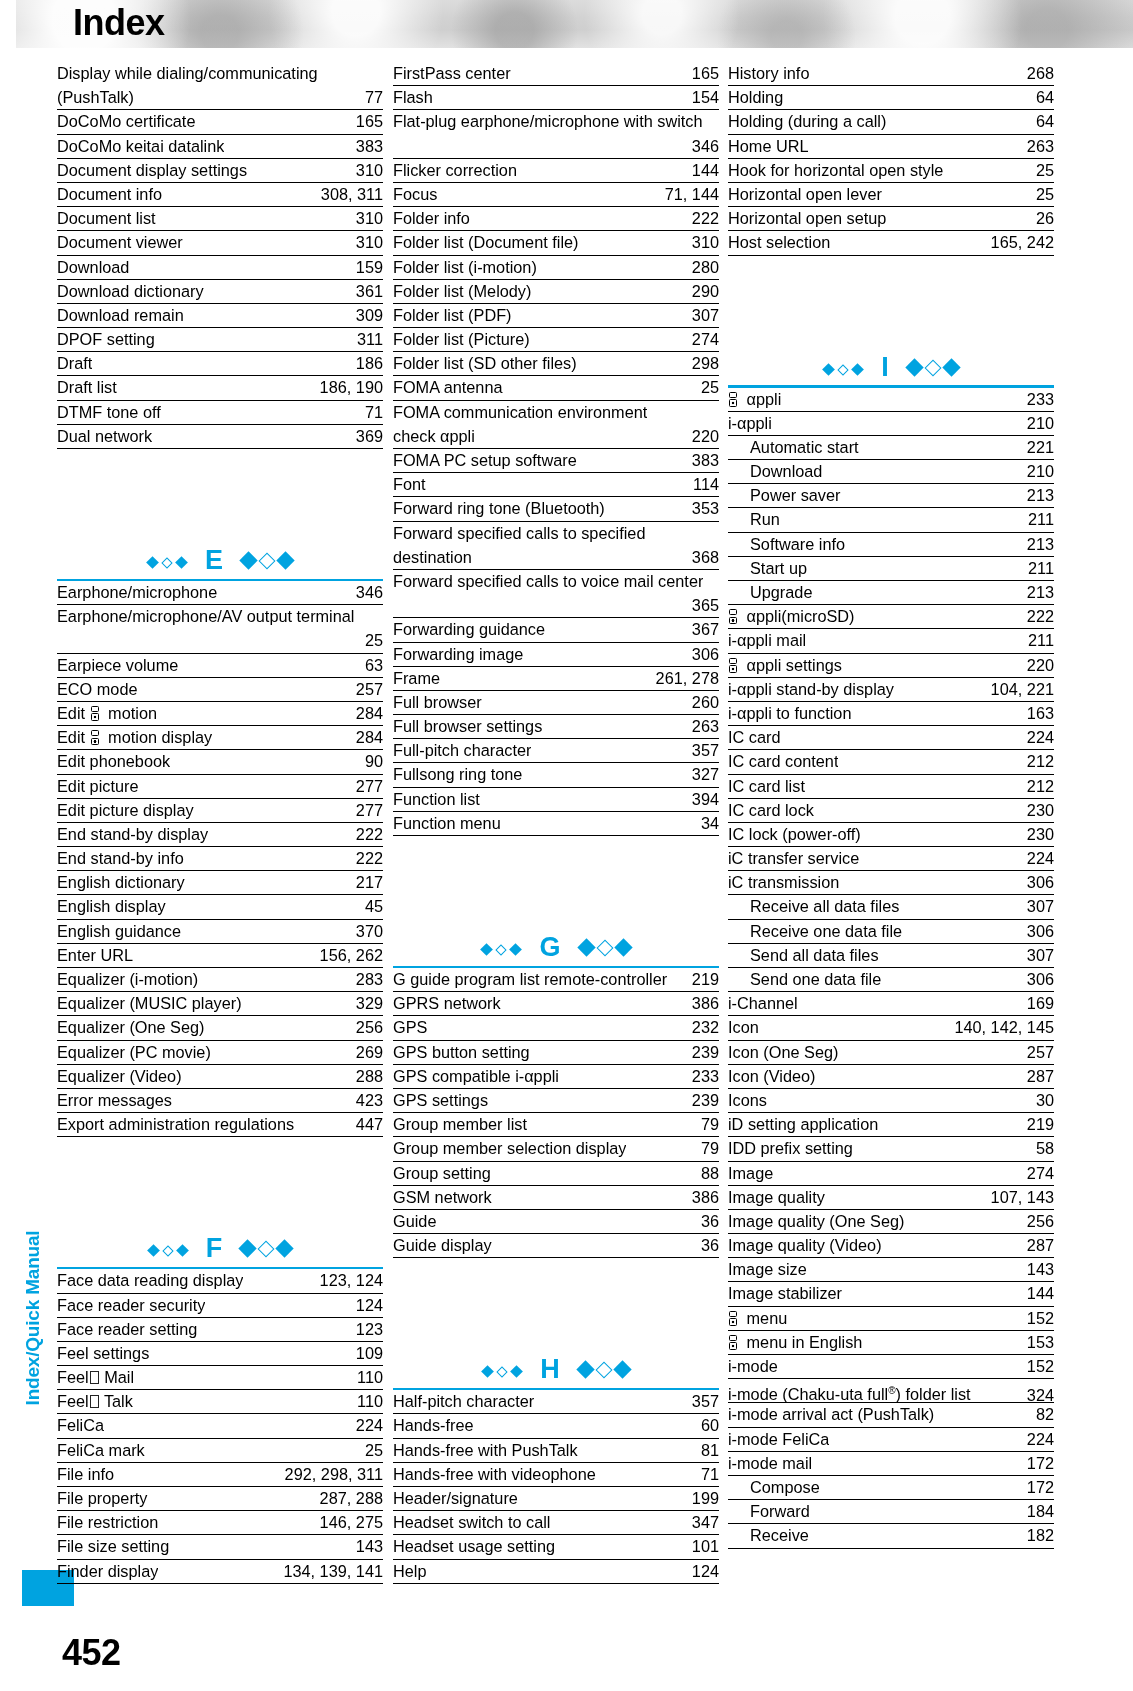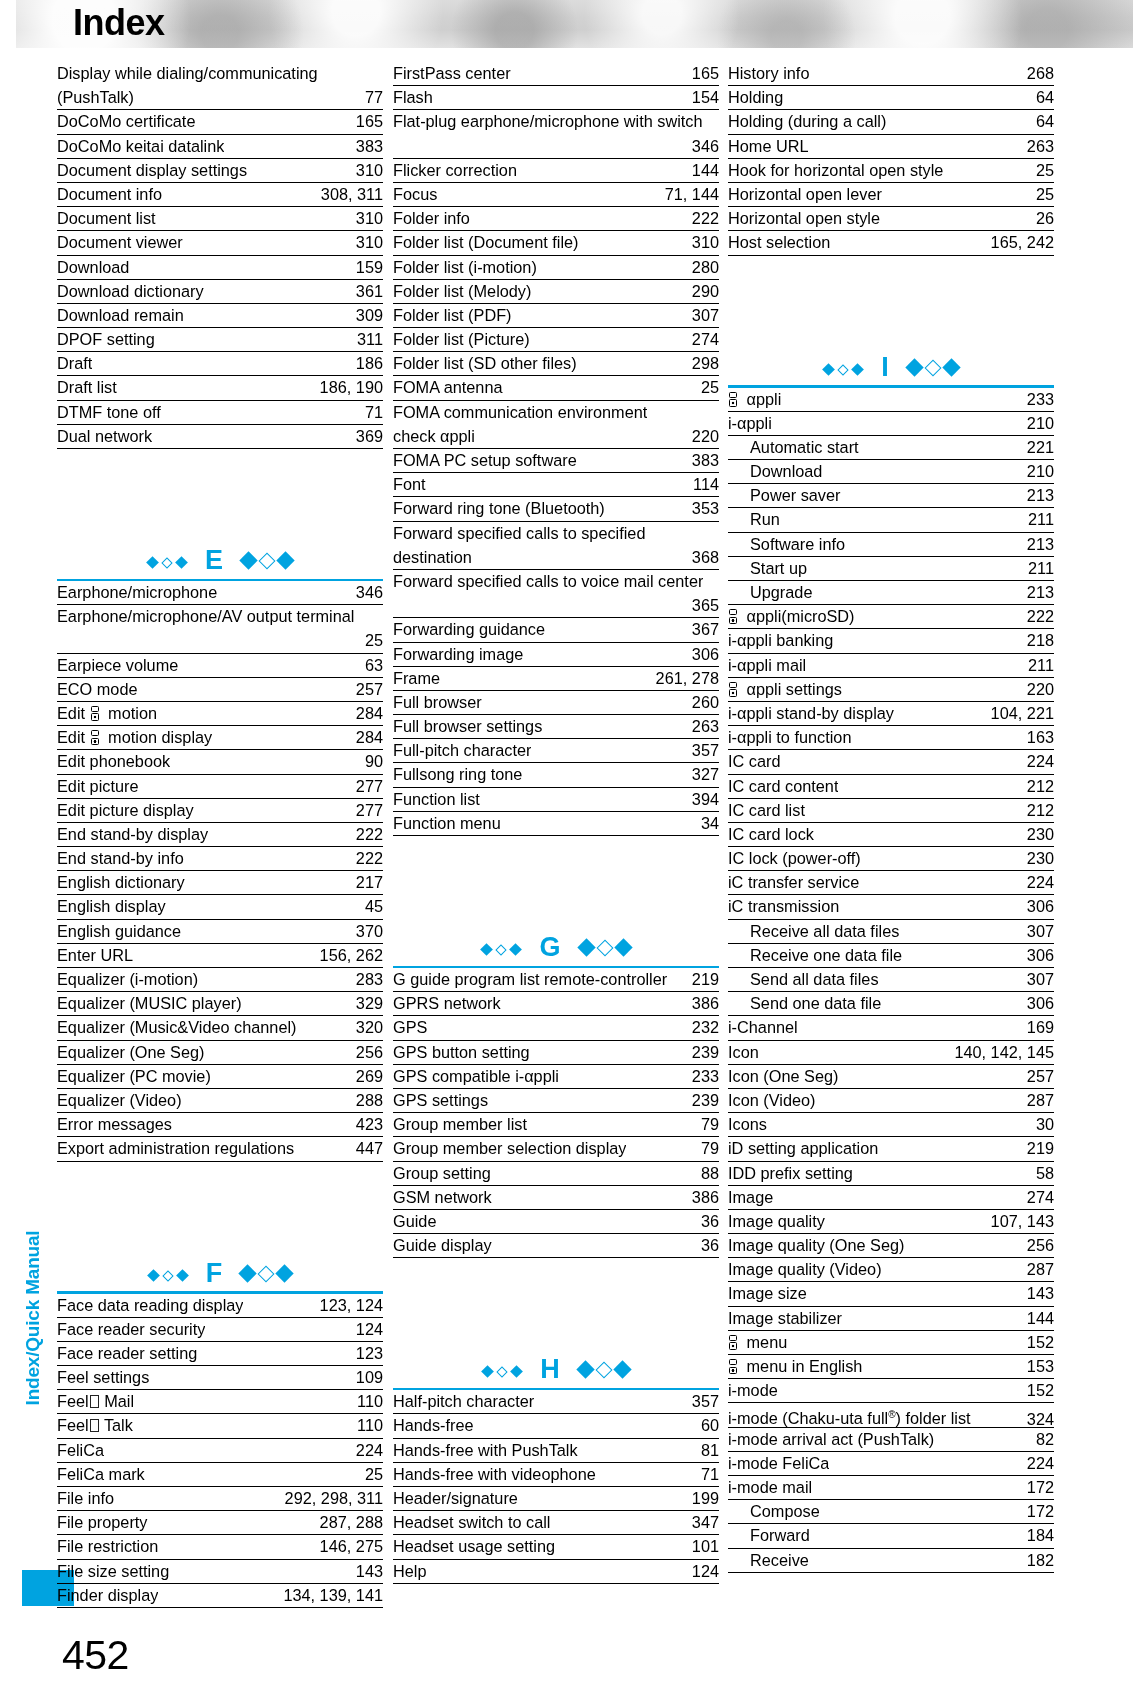--- a/index.html
+++ b/index.html
@@ -74,22 +74,22 @@
     width: 52px;
     height: 36px;
     background: #00a3e0;
   }
 
   
   .page-number {
     position: absolute;
     left: 62px;
     top: 1632px;
-    font-size: 41px;
-    font-weight: normal;
+    font-size: 36px;
+    font-weight: bold;
     color: #000;
     letter-spacing: -0.5px;
   }
 
   
   .columns {
     position: absolute;
     left: 0;
     top: 62px;
     width: 1133px;
@@ -365,24 +365,20 @@
       </div>
       <div class="entry">
         <span class="e-label">Equalizer (i-motion)</span>
         <span class="e-page">283</span>
       </div>
       <div class="entry">
         <span class="e-label">Equalizer (MUSIC player)</span>
         <span class="e-page">329</span>
       </div>
       <div class="entry">
-        <span class="e-label">Equalizer (Music&amp;Video channel)</span>
-        <span class="e-page">320</span>
-      </div>
-      <div class="entry">
         <span class="e-label">Equalizer (One Seg)</span>
         <span class="e-page">256</span>
       </div>
       <div class="entry">
         <span class="e-label">Equalizer (PC movie)</span>
         <span class="e-page">269</span>
       </div>
       <div class="entry">
         <span class="e-label">Equalizer (Video)</span>
         <span class="e-page">288</span>
@@ -704,21 +700,21 @@
       </div>
       <div class="entry">
         <span class="e-label">Hook for horizontal open style</span>
         <span class="e-page">25</span>
       </div>
       <div class="entry">
         <span class="e-label">Horizontal open lever</span>
         <span class="e-page">25</span>
       </div>
       <div class="entry">
-        <span class="e-label">Horizontal open style</span>
+        <span class="e-label">Horizontal open setup</span>
         <span class="e-page">26</span>
       </div>
       <div class="entry">
         <span class="e-label">Host selection</span>
         <span class="e-page">165, 242</span>
       </div>
       <div style="height: 74px;"></div>
       <div class="letter-sec">
         <div class="letter-row">
           <span><span class="dia solid-sm"></span><span class="dia open-sm"></span><span class="dia solid-sm"></span></span>
@@ -761,24 +757,20 @@
       </div>
       <div class="entry indent">
         <span class="e-label">Upgrade</span>
         <span class="e-page">213</span>
       </div>
       <div class="entry">
         <span class="e-label"><span class="imode-glyph"></span> αppli(microSD)</span>
         <span class="e-page">222</span>
       </div>
       <div class="entry">
-        <span class="e-label">i-αppli banking</span>
-        <span class="e-page">218</span>
-      </div>
-      <div class="entry">
         <span class="e-label">i-αppli mail</span>
         <span class="e-page">211</span>
       </div>
       <div class="entry">
         <span class="e-label"><span class="imode-glyph"></span> αppli settings</span>
         <span class="e-page">220</span>
       </div>
       <div class="entry">
         <span class="e-label">i-αppli stand-by display</span>
         <span class="e-page">104, 221</span>

